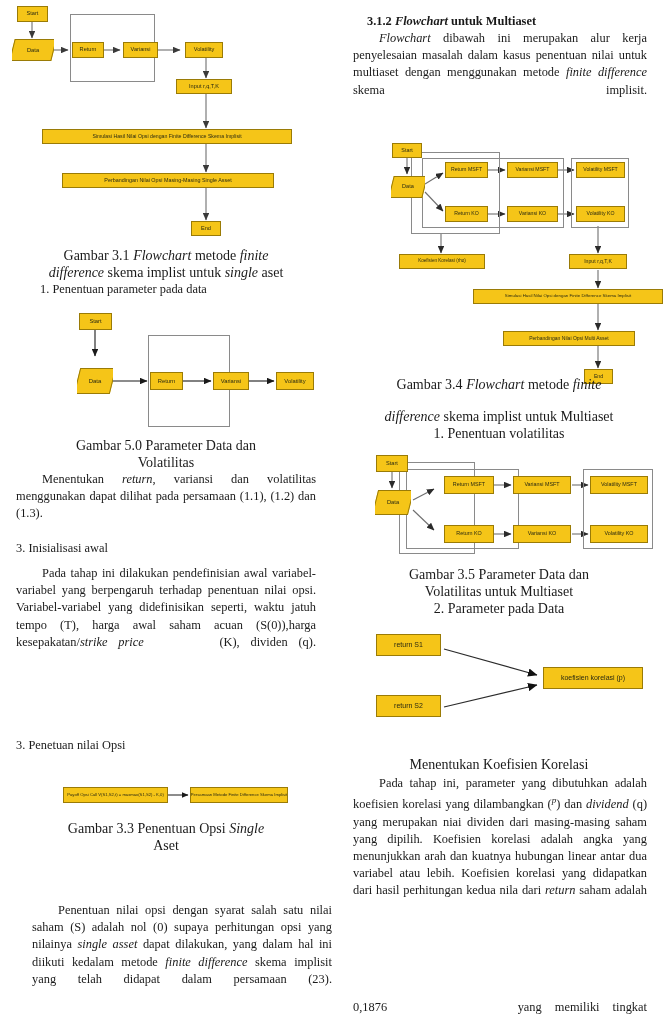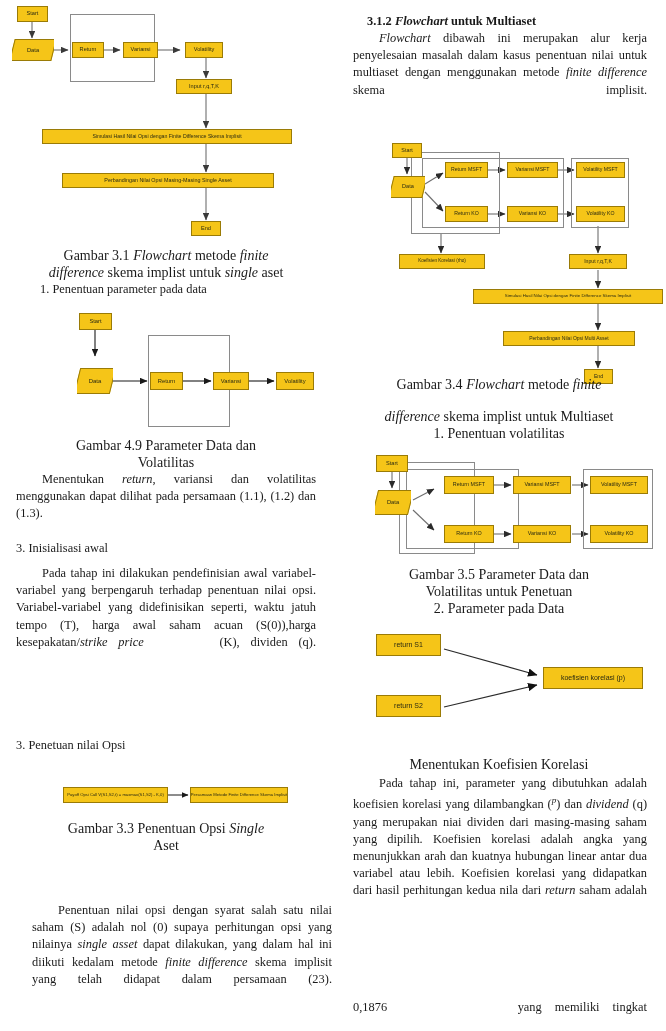--- a/index.html
+++ b/index.html
@@ -141,21 +141,21 @@
         <span class="tx">Data</span>
       </div>
 
       <div class="node" style="left:150px;top:70px;width:33px;height:18px;font-size:5.8px;">Return</div>
 
       <div class="node" style="left:213px;top:70px;width:36px;height:18px;font-size:5.8px;">Variansi</div>
 
       <div class="node" style="left:276px;top:70px;width:38px;height:18px;font-size:5.8px;">Volatility</div>
     </div>
 
-    <p class="caption" style="position:absolute;left:16px;top:437px;width:300px;">Gambar 4.9 Parameter Data dan</p>
+    <p class="caption" style="position:absolute;left:16px;top:437px;width:300px;">Gambar 5.0 Parameter Data dan</p>
     <p class="caption" style="position:absolute;left:16px;top:454px;width:300px;">Volatilitas</p>
 
     <p class="para indent" style="position:absolute;left:16px;top:471px;width:300px;">
       <span>Menentukan </span><i>return</i><span>, variansi dan volatilitas menggunakan dapat dilihat pada persamaan (1.1), (1.2) dan (1.3).</span>
     </p>
 
     <p class="listline" style="position:absolute;left:16px;top:540px;width:300px;">3. Inisialisasi awal</p>
 
     <p class="para indent" style="position:absolute;left:16px;top:565px;width:300px;">
       <span>Pada tahap ini dilakukan pendefinisian awal variabel-variabel yang berpengaruh terhadap penentuan nilai opsi. Variabel-variabel yang didefinisikan seperti, waktu jatuh tempo (T), harga awal saham acuan (S(0)),harga kesepakatan/</span><i>strike price</i>&nbsp;&nbsp;&nbsp;&nbsp;&nbsp;&nbsp;&nbsp;<span>(K), dividen (q).</span>
@@ -299,21 +299,21 @@
       <div class="node" style="left:111px;top:77px;width:50px;height:18px;font-size:5.4px;">Return KO</div>
 
       <div class="node" style="left:180px;top:28px;width:58px;height:18px;font-size:5.4px;">Variansi MSFT</div>
       <div class="node" style="left:180px;top:77px;width:58px;height:18px;font-size:5.4px;">Variansi KO</div>
 
       <div class="node" style="left:257px;top:28px;width:58px;height:18px;font-size:5.4px;">Volatility MSFT</div>
       <div class="node" style="left:257px;top:77px;width:58px;height:18px;font-size:5.4px;">Volatility KO</div>
     </div>
 
     <p class="caption" style="position:absolute;left:16px;top:566px;width:300px;">Gambar 3.5 Parameter Data dan</p>
-    <p class="caption" style="position:absolute;left:16px;top:583px;width:300px;">Volatilitas untuk Penetuan</p>
+    <p class="caption" style="position:absolute;left:16px;top:583px;width:300px;">Volatilitas untuk Multiaset</p>
 
     <p class="caption" style="position:absolute;left:16px;top:600px;width:300px;">2. Parameter pada Data</p>
 
     <div class="fc" style="position:absolute;left:0;top:622px;width:333px;height:108px;">
       <svg class="edges" width="333" height="108">
         <defs>
           <marker id="ah6" markerWidth="8" markerHeight="7" refX="7.5" refY="3.5" orient="auto">
             <path d="M0,0 L8,3.5 L0,7 z" fill="#111111"></path>
           </marker>
         </defs>

